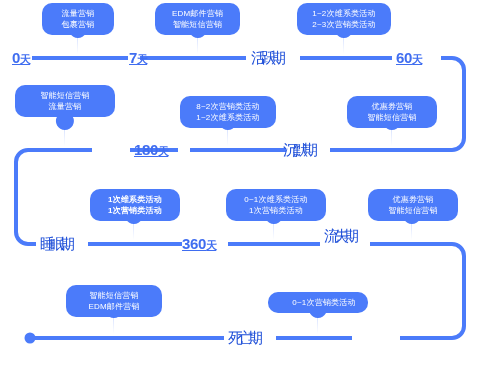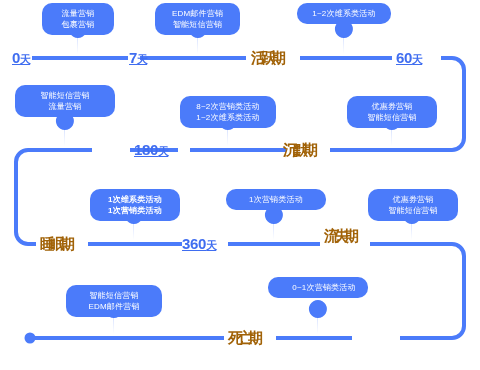--- a/index.html
+++ b/index.html
@@ -35,22 +35,22 @@
     font-size:15px;
     line-height:15px;
     white-space:nowrap;
     letter-spacing:-0.3px;
     text-decoration:underline;
   }
   .daylabel .u{font-size:11px;letter-spacing:-1px;}
 
   .stage-label{
     position:absolute;
-    color:#a16207;
-    font-weight:bold;
+    color:#1d4ed8;
+    font-weight:normal;
     font-size:15px;
     line-height:15px;
     white-space:nowrap;
     letter-spacing:-5px;
   }
 </style>
 </head>
 <body>
 
 <div id="stage">
@@ -97,52 +97,54 @@
   <div class="bubble" style="left:42px;top:3px;width:72px;">
     <span>流量营销</span>
     <span>包裹营销</span>
   </div>
   <div class="bubble" style="left:155px;top:3px;width:85px;">
     <span>EDM邮件营销</span>
     <span>智能短信营销</span>
   </div>
   <div class="bubble" style="left:297px;top:3px;width:94px;">
     <span>1~2次维系类活动</span>
+    <span>2~3次营销类活动</span>
   </div>
 
   <div class="bubble" style="left:15px;top:85px;width:100px;">
     <span>智能短信营销</span>
     <span>流量营销</span>
   </div>
   <div class="bubble" style="left:180px;top:96px;width:96px;">
     <span>8~2次营销类活动</span>
     <span>1~2次维系类活动</span>
   </div>
   <div class="bubble" style="left:347px;top:96px;width:90px;">
     <span>优惠券营销</span>
     <span>智能短信营销</span>
   </div>
 
   <div class="bubble" style="left:90px;top:189px;width:90px;font-weight:bold;">
     <span>1次维系类活动</span>
     <span>1次营销类活动</span>
   </div>
   <div class="bubble" style="left:226px;top:189px;width:100px;">
+    <span>0~1次维系类活动</span>
     <span>1次营销类活动</span>
   </div>
   <div class="bubble" style="left:368px;top:189px;width:90px;">
     <span>优惠券营销</span>
     <span>智能短信营销</span>
   </div>
 
   <div class="bubble" style="left:66px;top:285px;width:96px;">
     <span>智能短信营销</span>
     <span>EDM邮件营销</span>
   </div>
-  <div class="bubble" style="left:268px;top:277px;width:100px;padding-left:21px;">
+  <div class="bubble" style="left:268px;top:292px;width:100px;padding-left:21px;">
     <span>0~1次营销类活动</span>
   </div>
 
   <div class="daylabel" style="left:12px;top:50px;">
     <span>0</span><span class="u">天</span>
   </div>
   <div class="daylabel" style="left:129px;top:50px;">
     <span>7</span><span class="u">天</span>
   </div>
   <div class="daylabel" style="left:396px;top:50px;">

